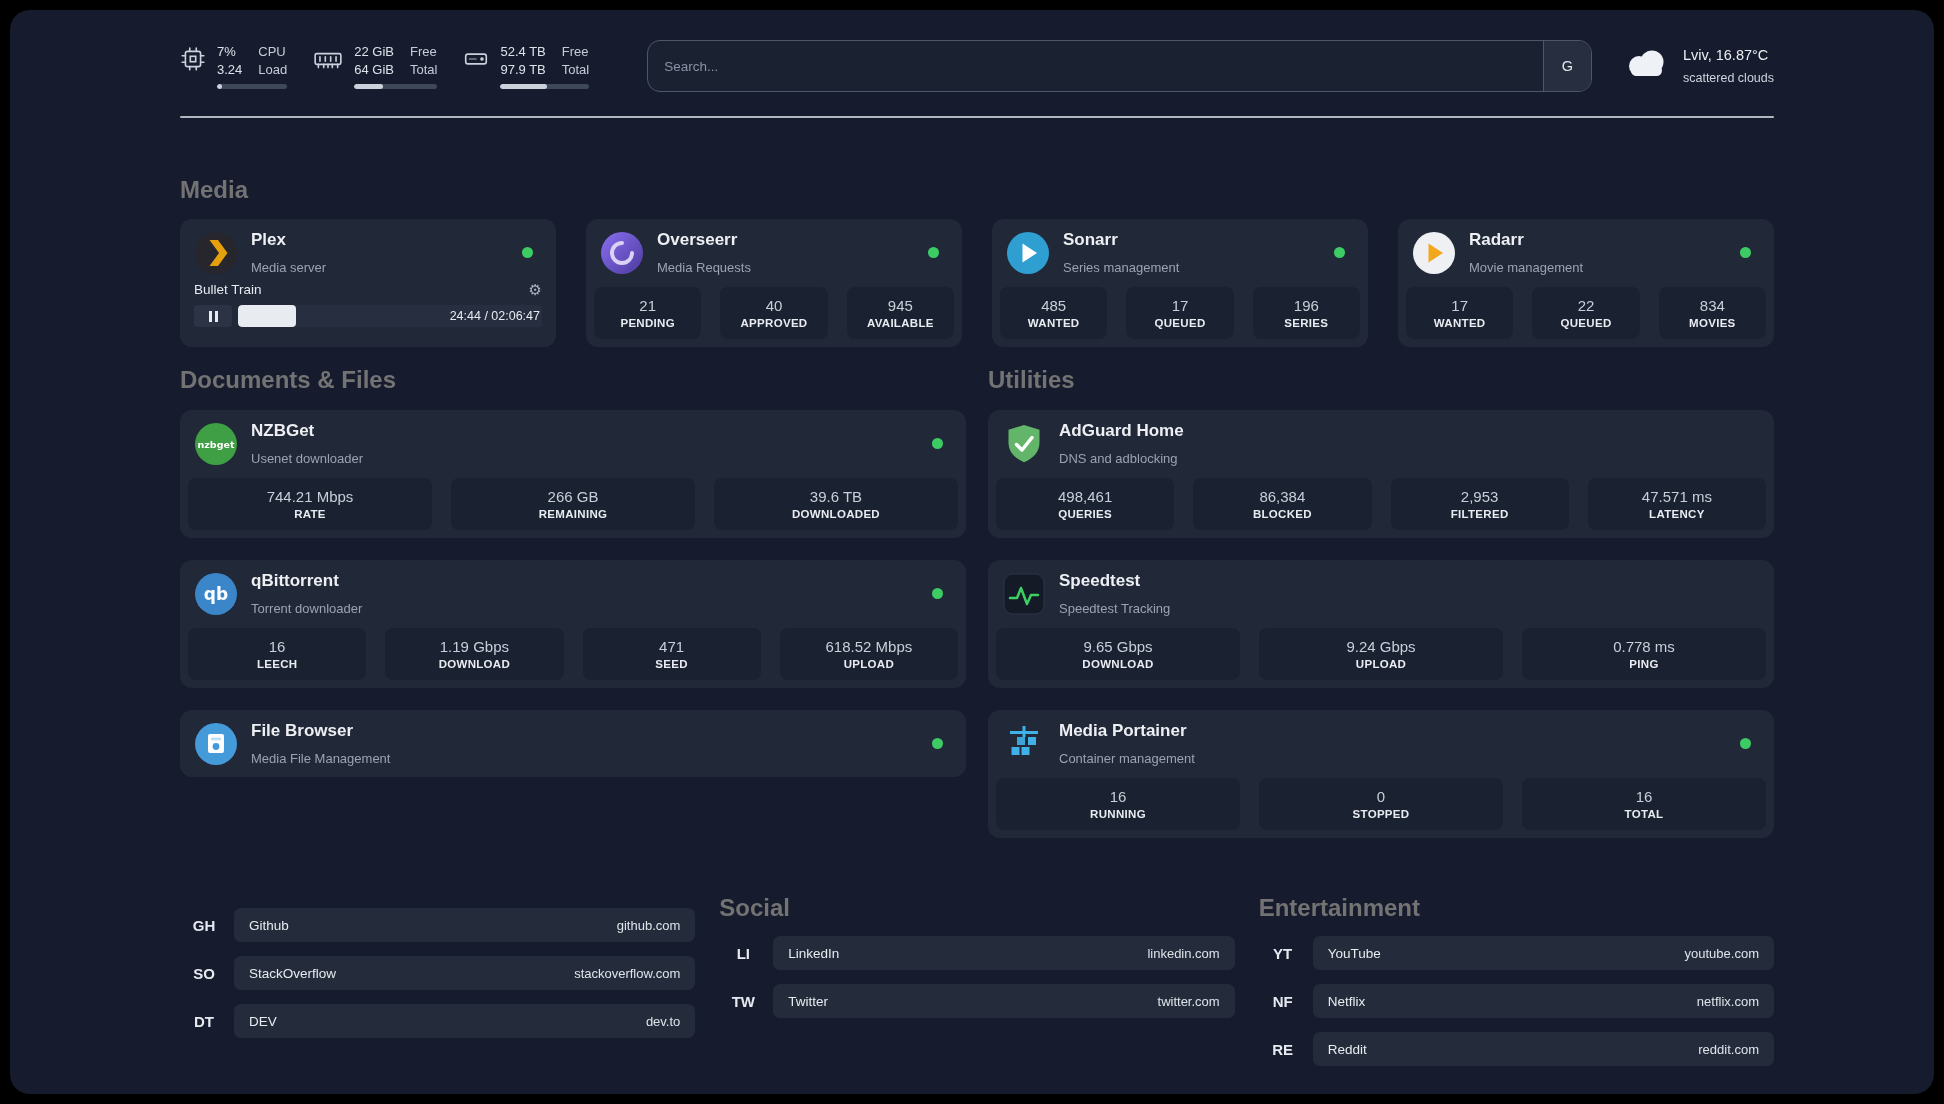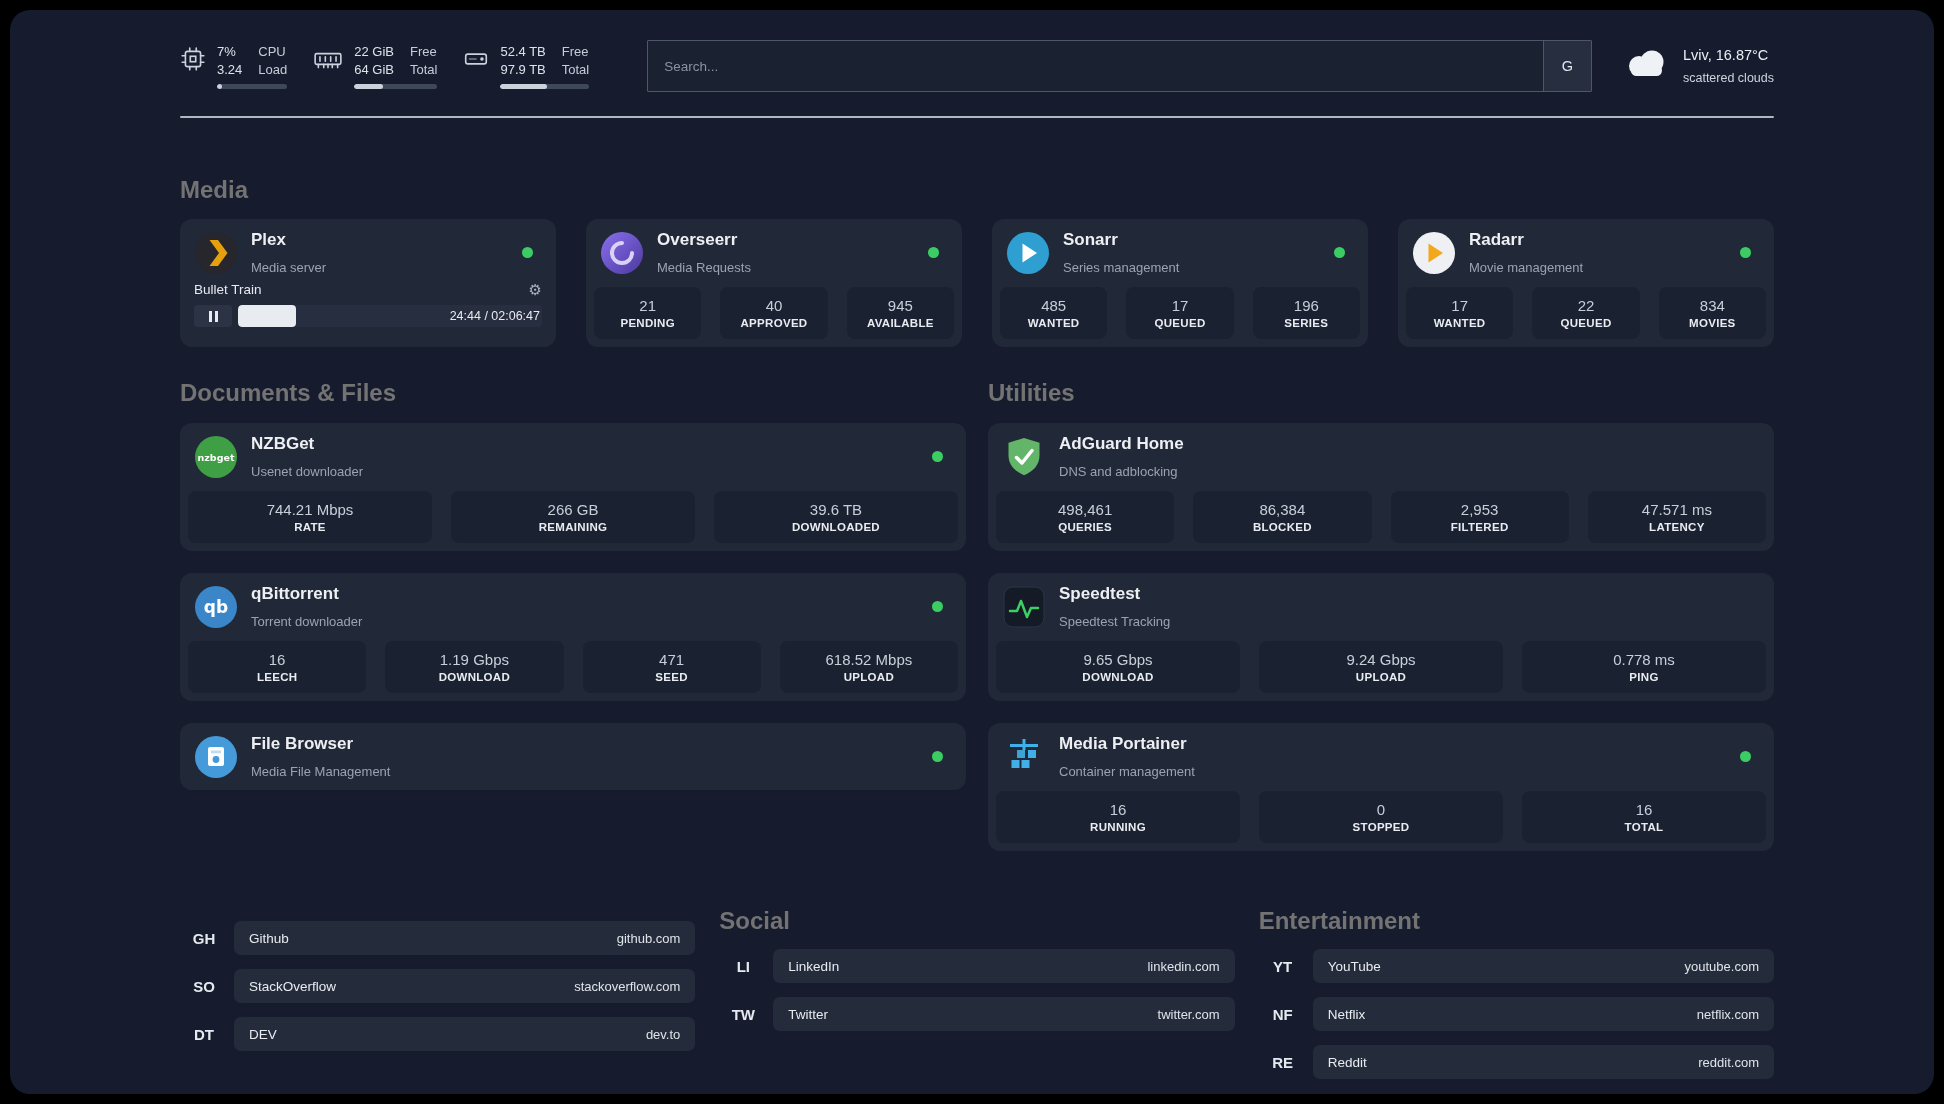--- a/index.html
+++ b/index.html
@@ -15,39 +15,39 @@
   .topbar{display:flex;align-items:center;padding:30px 160px 0 170px}
   .sys-stat{display:flex;align-items:flex-start;gap:11px;margin-right:26px}
   .sys-icon{color:#ccd2dd;display:flex;margin-top:3px}
   .sys-body{display:flex;flex-direction:column}
   .sys-text{display:flex;gap:16px;font-size:13px;color:#dde1e9;line-height:1.35}
   .sys-col{display:flex;flex-direction:column}
   .sys-col.labels{color:#c6ccd7}
   .sys-bar{height:5px;border-radius:3px;background:#3f4859;margin-top:5px;overflow:hidden;width:100%}
   .sys-bar i{display:block;height:100%;background:#ccd2dc;border-radius:3px;width:0}
 
-  .search{flex:1;display:flex;height:52px;border:1px solid #4e5769;border-radius:1px;background:#1a2130;overflow:hidden;margin:0 32px}
+  .search{flex:1;display:flex;height:52px;border:1px solid #4e5769;border-radius:13px;background:#1a2130;overflow:hidden;margin:0 32px}
   .search input{flex:1;background:transparent;border:none;outline:none;color:#dfe3ea;padding:0 16px;font-size:13.5px;font-family:inherit}
   .search input::placeholder{color:#8a93a5}
   .search button{width:48px;border:none;border-left:1px solid #4e5769;background:#262e3f;color:#e3e6ec;font-size:14.5px;cursor:pointer;font-family:inherit}
 
   .weather{display:flex;align-items:center;gap:13px}
   .weather-text{display:flex;flex-direction:column;gap:8px}
   .weather-temp{font-size:14.5px;color:#eceef3}
   .weather-cond{font-size:12.5px;color:#ced4de}
 
   .divider{height:2px;background:var(--divider);margin:24px 160px 0 170px;border-radius:1px;opacity:.85}
 
   
   .content{padding:0 160px 36px 170px}
   h2.section{font-size:24px;font-weight:600;color:#737373}
   .sec-media{margin-top:58px}
 
   .grid-4{display:grid;grid-template-columns:repeat(4,1fr);gap:30px;margin-top:15px}
-  .grid-2{display:grid;grid-template-columns:1fr 1fr;gap:22px;margin-top:32px}
+  .grid-2{display:grid;grid-template-columns:1fr 1fr;gap:22px;margin-top:19px}
   .grid-3{display:grid;grid-template-columns:repeat(3,1fr);gap:24px;margin-top:56px}
   .col{display:flex;flex-direction:column}
   .col .card{margin-top:22px}
   .col .card:first-of-type{margin-top:16px}
 
   .card{background:var(--card_bg);border-radius:12px;padding:8px}
   .card-head{display:flex;align-items:center;gap:13px;padding:3px 6px}
   .app-icon{width:44px;height:44px;flex:0 0 44px;display:flex;align-items:center;justify-content:center}
   .app-meta{display:flex;flex-direction:column;gap:10px}
   .app-title{font-size:17px;font-weight:600;color:#edeff3}

